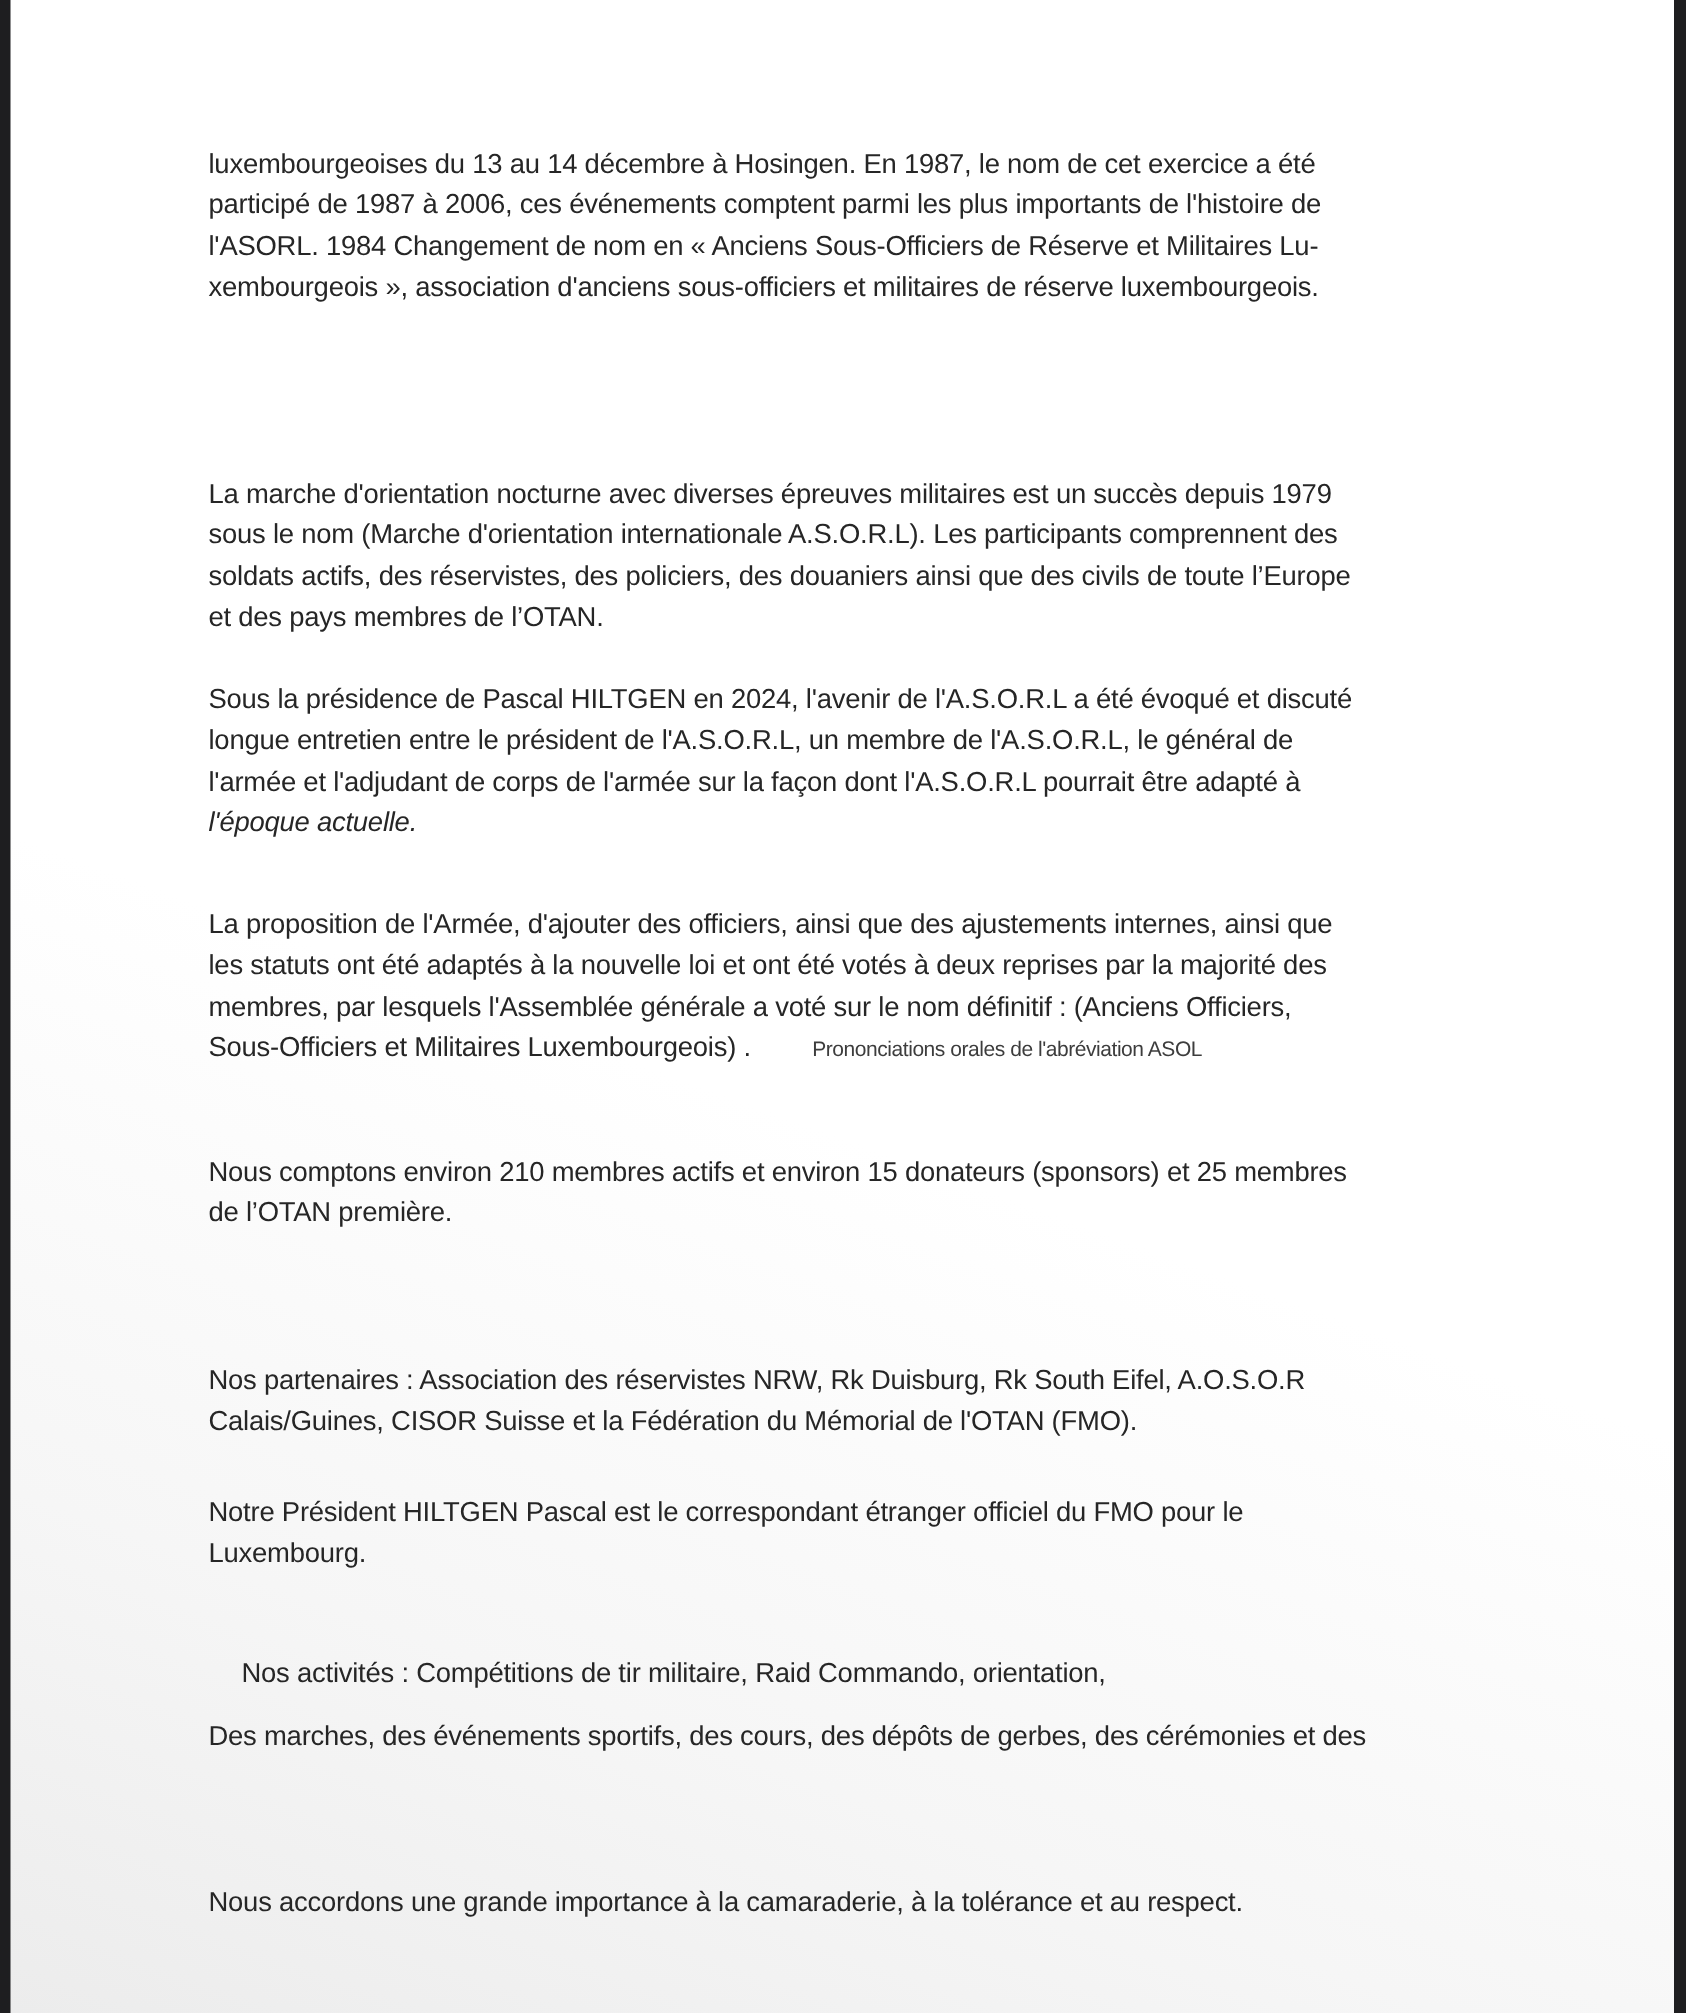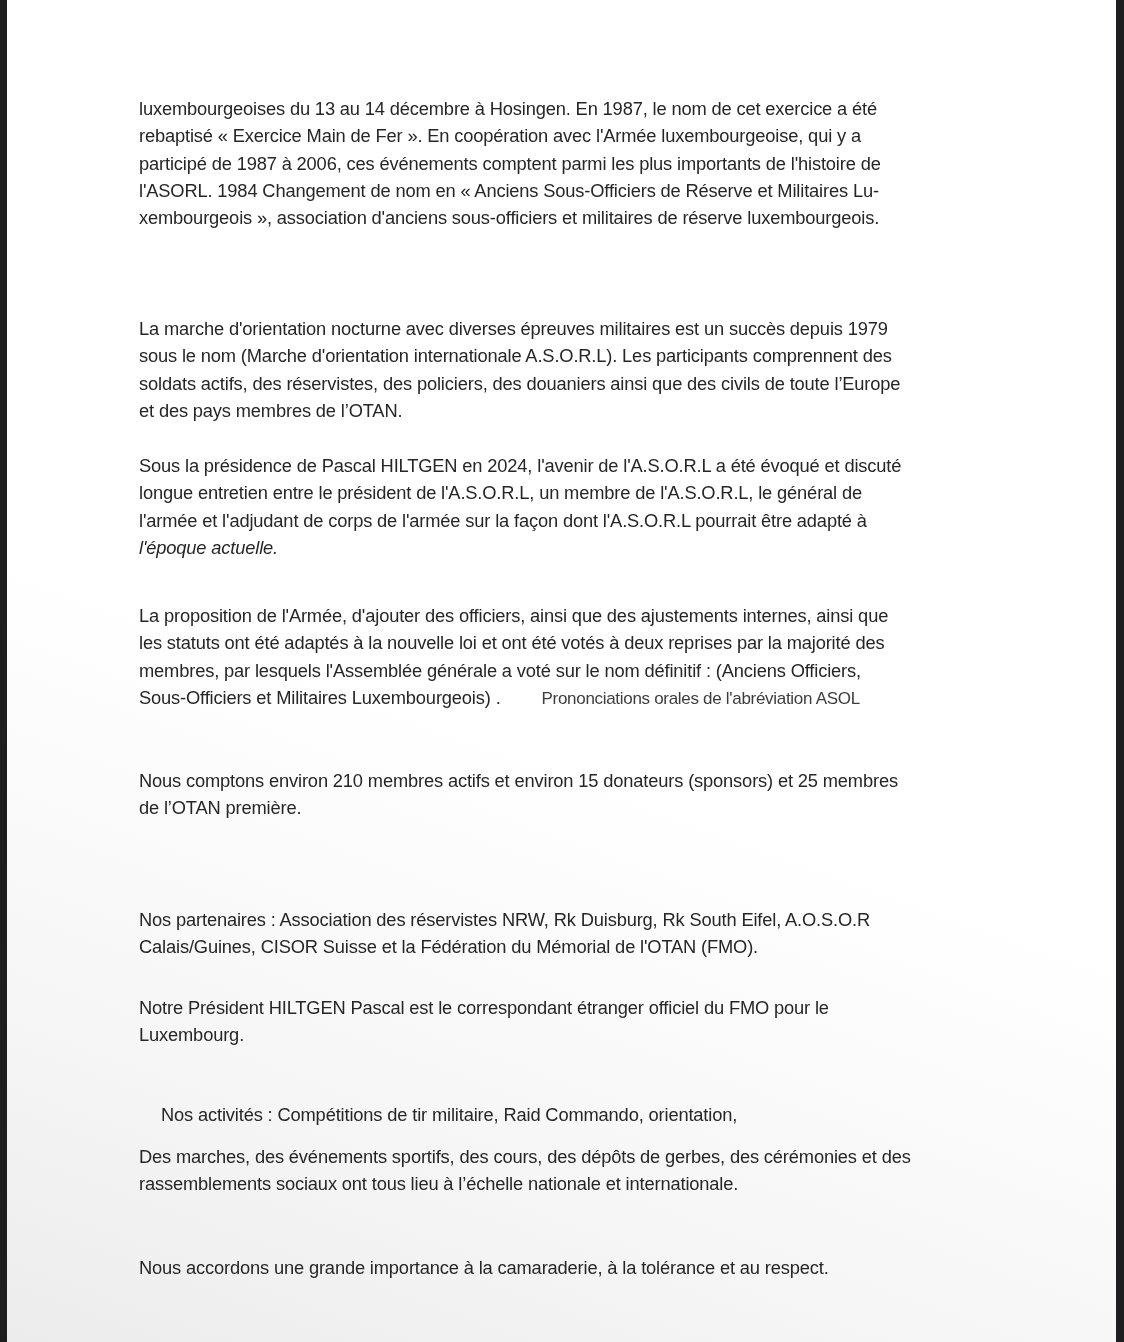--- a/index.html
+++ b/index.html
@@ -44,21 +44,21 @@
       letter-spacing: -0.15px;
       transform-origin: 0 0;
     }
     .para {
       margin: 0;
       padding: 0;
       white-space: normal;
     }
     .para .light {
       color: #3d3d3d;
-      font-size: 17px;
+      font-size: 14px;
       letter-spacing: -0.3px;
       padding-left: 36px;
     }
     
     .p1 { position: absolute; top: 0; }
     .p2 { position: absolute; top: 192px; }
     .p3 { position: absolute; top: 357px; }
     .p4 { position: absolute; top: 507px; }
     .p5 { position: absolute; top: 672px; }
     .p6 { position: absolute; top: 811px; }
@@ -72,21 +72,20 @@
 <body>
 
 <div class="frame-left"></div>
 <div class="frame-right"></div>
 
 <div class="page">
   <div class="content">
 
     <div class="para p1">
       <span class="line" style="display: block; width: max-content;">luxembourgeoises du 13 au 14 décembre à Hosingen. En 1987, le nom de cet exercice a été</span>
-      <span class="line" style="display: block; width: max-content;">rebaptisé « Exercice Main de Fer ». En coopération avec l'Armée luxembourgeoise, qui y a</span>
       <span class="line" style="display: block; width: max-content;">participé de 1987 à 2006, ces événements comptent parmi les plus importants de l'histoire de</span>
       <span class="line" style="display: block; width: max-content;">l'ASORL. 1984 Changement de nom en « Anciens Sous-Officiers de Réserve et Militaires Lu-</span>
       <span class="line" style="display: block; width: max-content;">xembourgeois », association d'anciens sous-officiers et militaires de réserve luxembourgeois.</span>
     </div>
 
     <div class="para p2">
       <span class="line" style="display: block; width: max-content; margin-top: 28px;">La marche d'orientation nocturne avec diverses épreuves militaires est un succès depuis 1979</span>
       <span class="line" style="display: block; width: max-content;">sous le nom (Marche d'orientation internationale A.S.O.R.L). Les participants comprennent des</span>
       <span class="line" style="display: block; width: max-content;">soldats actifs, des réservistes, des policiers, des douaniers ainsi que des civils de toute l’Europe</span>
       <span class="line" style="display: block; width: max-content;">et des pays membres de l’OTAN.</span>
@@ -120,21 +119,20 @@
       <span class="line" style="display: block; width: max-content;">Notre Président HILTGEN Pascal est le correspondant étranger officiel du FMO pour le</span>
       <span class="line" style="display: block; width: max-content;">Luxembourg.</span>
     </div>
 
     <div class="para p8">
       <span class="line" style="display: block; width: max-content;">Nos activités : Compétitions de tir militaire, Raid Commando, orientation,</span>
     </div>
 
     <div class="para p9">
       <span class="line" style="display: block; width: max-content;">Des marches, des événements sportifs, des cours, des dépôts de gerbes, des cérémonies et des</span>
-      <span class="line" style="display: block; width: max-content;">rassemblements sociaux ont tous lieu à l’échelle nationale et internationale.</span>
     </div>
 
     <div class="para p10">
       <span class="line" style="display: block; width: max-content;">Nous accordons une grande importance à la camaraderie, à la tolérance et au respect.</span>
     </div>
 
   </div>
 </div>
 
 </body></html>

